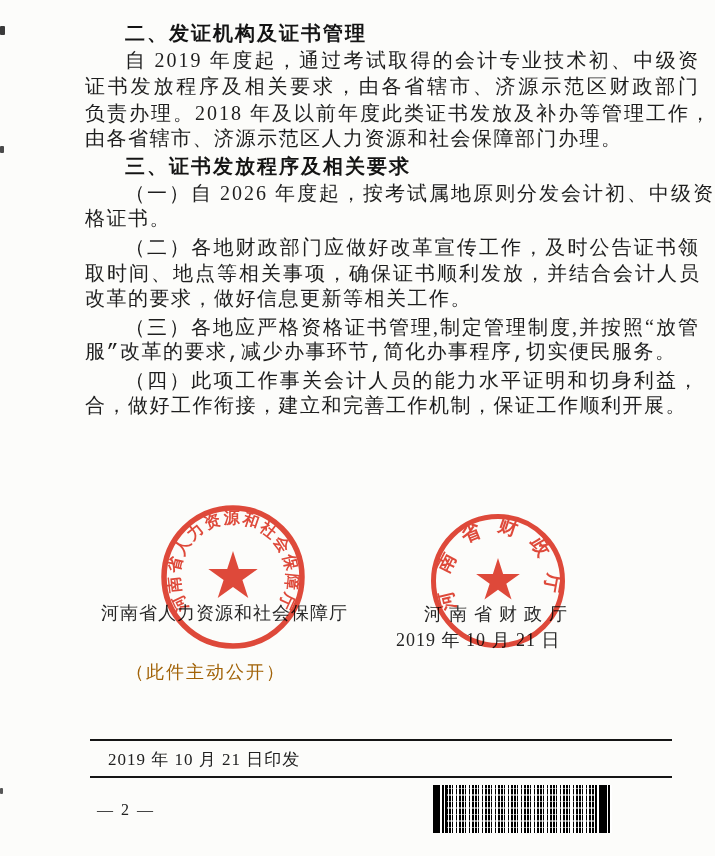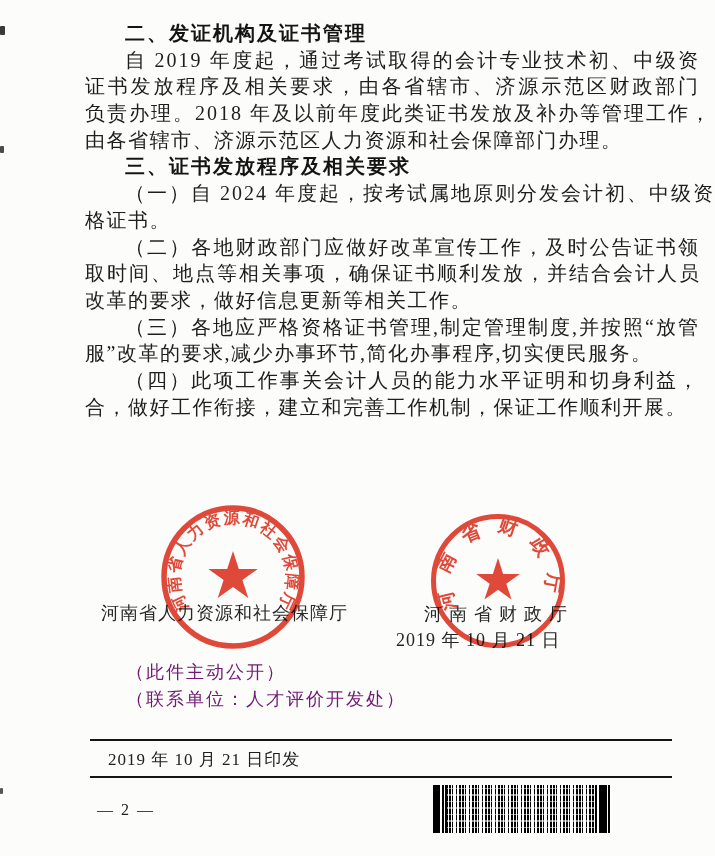--- a/index.html
+++ b/index.html
@@ -14,42 +14,42 @@
   
   .doc-body{
     position:absolute;left:85px;top:20px;width:615px;
   }
   .line{
     height:26.7px;line-height:26.7px;font-size:20px;
     letter-spacing:2px;white-space:nowrap;overflow:visible;
     text-align:justify;text-align-last:justify;text-justify:inter-character;
     color:var(--ink-black,#1e1e1e);
   }
-  .line.no-just{text-align-last:left;letter-spacing:1.5px;}
+  .line.no-just{text-align-last:left;letter-spacing:1.5px;font-family:Liberation Mono, monospace;}
   .line.indent{padding-left:40px;}
   .line.heading{
     font-family:Liberation Serif, serif;
     font-weight:700;letter-spacing:2px;color:#141414;
   }
 
   
   .seal{position:absolute;mix-blend-mode:multiply;opacity:.92;}
   .seal-ring{fill:none;stroke:var(--seal-red,#df3a2a);}
   .seal-star{fill:var(--seal-red,#df3a2a);}
   .seal-text{fill:var(--seal-red,#df3a2a);font-family:"Liberation Serif",serif;font-weight:700;}
   .seal-text-left{font-size:16px;letter-spacing:2px;}
   .seal-text-right{font-size:19px;letter-spacing:15px;}
 
   
   .sig{position:absolute;font-size:18px;color:#262626;white-space:nowrap;}
   .sig-left{left:101px;top:601px;letter-spacing:1px;}
   .sig-right{left:424px;top:602px;letter-spacing:7px;}
   .sig-date{left:396px;top:628px;letter-spacing:1px;}
 
-  .note{position:absolute;left:126px;font-size:18px;letter-spacing:2px;color:#701a75;white-space:nowrap;}
+  .note{position:absolute;left:126px;font-size:18px;letter-spacing:2px;color:#a16207;white-space:nowrap;}
   .note-1{top:660px;}
   .note-2{top:687px;}
 
   
   .rule{position:absolute;left:90px;width:582px;height:2px;background:#151515;}
   .rule-top{top:739px;}
   .rule-bottom{top:776px;}
   .footer-row{
     position:absolute;left:108px;top:748px;width:547px;
     display:flex;justify-content:space-between;
@@ -89,21 +89,21 @@
 
 <div class="page">
 
   <div class="doc-body" id="doc-sections">
       <div class="line heading indent no-just">二、发证机构及证书管理</div>
       <div class="line indent">自 2019 年度起，通过考试取得的会计专业技术初、中级资</div>
       <div class="line">证书发放程序及相关要求，由各省辖市、济源示范区财政部门</div>
       <div class="line">负责办理。2018 年及以前年度此类证书发放及补办等管理工作，</div>
       <div class="line no-just">由各省辖市、济源示范区人力资源和社会保障部门办理。</div>
       <div class="line heading indent no-just">三、证书发放程序及相关要求</div>
-      <div class="line indent">（一）自 2024 年度起，按考试属地原则分发会计初、中级资</div>
+      <div class="line indent">（一）自 2026 年度起，按考试属地原则分发会计初、中级资</div>
       <div class="line no-just">格证书。</div>
       <div class="line indent">（二）各地财政部门应做好改革宣传工作，及时公告证书领</div>
       <div class="line">取时间、地点等相关事项，确保证书顺利发放，并结合会计人员</div>
       <div class="line no-just">改革的要求，做好信息更新等相关工作。</div>
       <div class="line indent">（三）各地应严格资格证书管理,制定管理制度,并按照“放管</div>
       <div class="line no-just">服”改革的要求,减少办事环节,简化办事程序,切实便民服务。</div>
       <div class="line indent">（四）此项工作事关会计人员的能力水平证明和切身利益，</div>
       <div class="line no-just">合，做好工作衔接，建立和完善工作机制，保证工作顺利开展。</div>
     </div>
 
@@ -129,21 +129,20 @@
       <path id="arcR" d="M -40 26.5 A 48 48 0 1 1 40 26.5" fill="none"></path>
     </defs>
     <circle class="seal-ring" cx="0" cy="0" r="64.5" stroke-width="5"></circle>
     <polygon class="seal-star" transform="scale(0.885)" points="0,-26 5.8,-8 24.7,-8 9.4,3.1 15.3,21 0,9.9 -15.3,21 -9.4,3.1 -24.7,-8 -5.8,-8"></polygon>
     <text class="seal-text seal-text-right">
       <textPath href="#arcR" xlink:href="#arcR" startOffset="0">河南省财政厅</textPath>
     </text>
   </svg>
 
   <div class="note note-1">（此件主动公开）</div>
-  <div class="note note-2">（联系单位：人才评价开发处）</div>
 
   <div class="rule rule-top"></div>
   <div class="footer-row">
     <span>2019 年 10 月 21 日印发</span>
   </div>
   <div class="rule rule-bottom"></div>
 
   <div class="page-number">— 2 —</div>
   <div class="barcode"></div>
 

